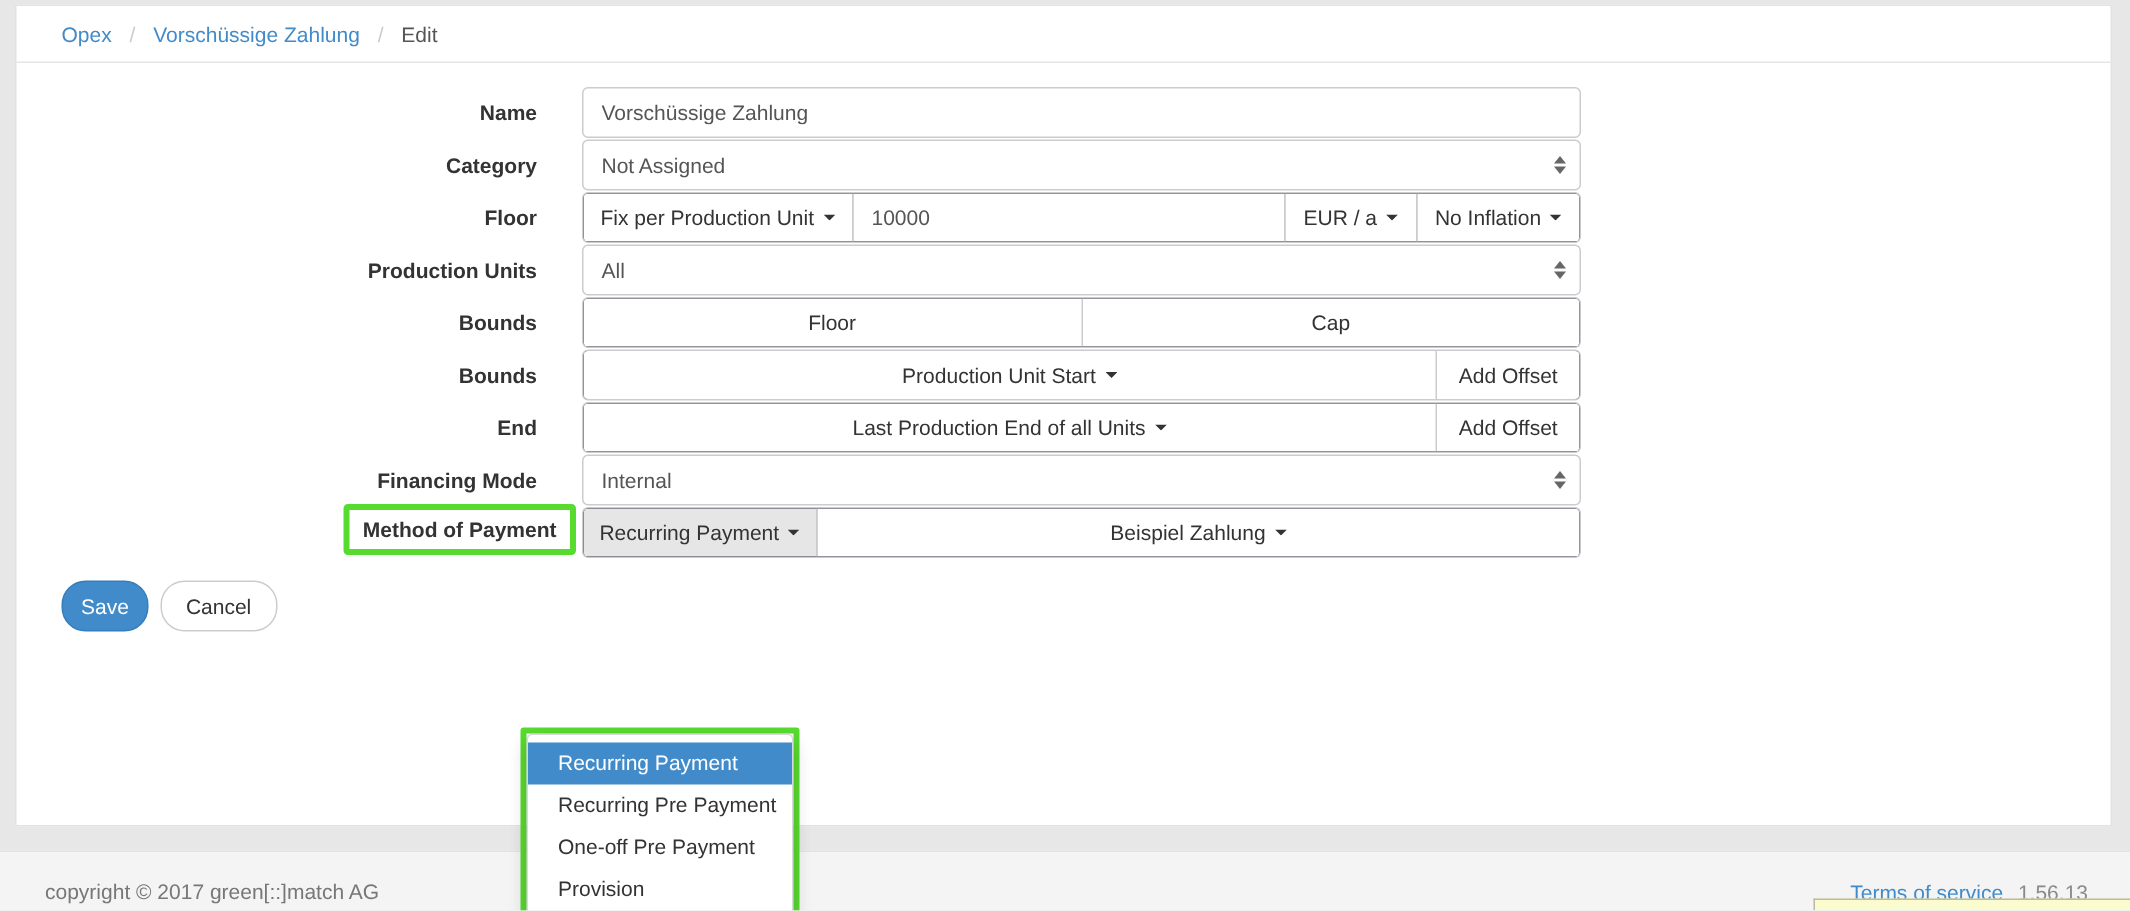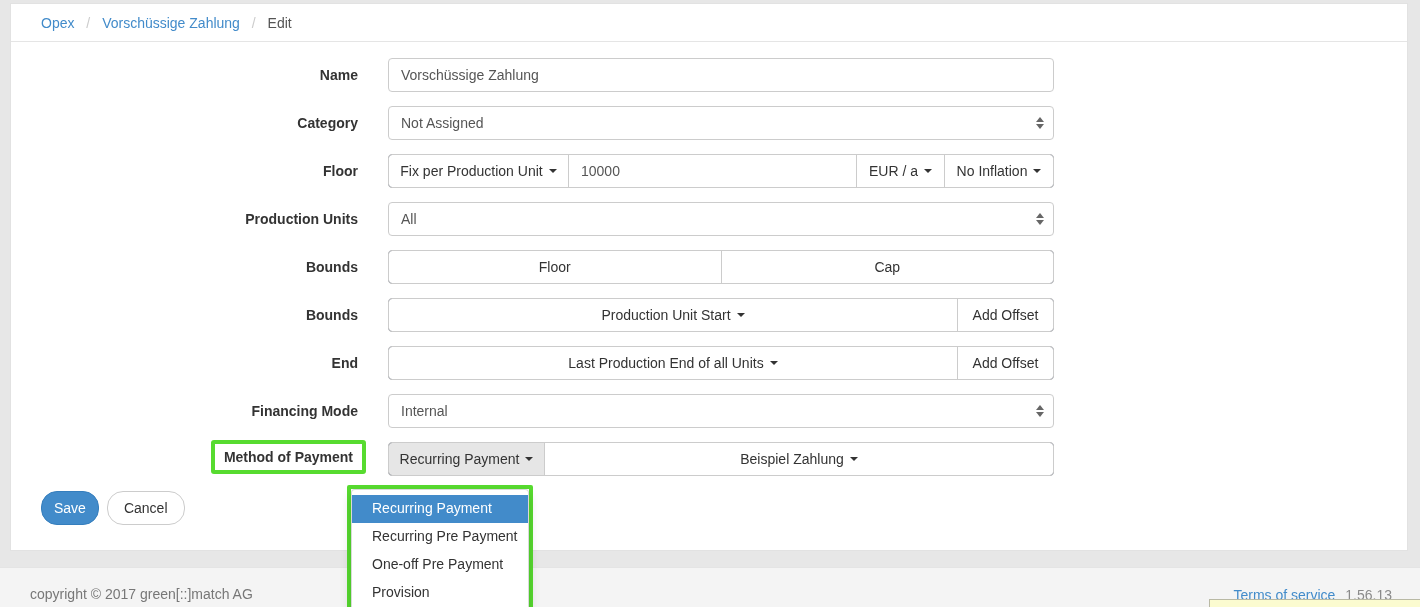--- a/index.html
+++ b/index.html
@@ -10,21 +10,21 @@
   .card{position:absolute;top:3px;left:10px;right:12px;height:548px;background:#ffffff;border:1px solid #e2e2e2;box-sizing:border-box;}
 
   
   .breadcrumb{padding:11px 28px 10px 30px;border-bottom:1px solid #e5e5e5;font-size:14px;color:#555;}
   .breadcrumb a{color:#428bca;text-decoration:none;cursor:pointer;}
   .crumb-sep{color:#ccc;margin:0 8px;}
   .crumb-current{color:#555;}
 
   
   .form{padding-top:16px;}
-  .frow{display:flex;margin-bottom:14px;}
+  .frow{display:flex;margin-bottom:1px;}
   .lbl{width:377px;box-sizing:border-box;padding-right:30px;text-align:right;font-size:14px;font-weight:bold;color:#333;line-height:34px;}
   .ctrl{width:666px;position:relative;}
 
   .ibox{box-sizing:border-box;height:34px;width:100%;border:1px solid #ccc;border-radius:4px;padding:6px 12px;font-size:14px;color:#555;background:#fff;font-family:inherit;}
   input.ibox{outline:none;}
 
   
   .fselect{position:relative;display:flex;align-items:center;box-sizing:border-box;height:34px;width:100%;border:1px solid #ccc;border-radius:4px;padding:6px 12px;font-size:14px;color:#555;background:#fff;cursor:default;}
   .select-arrows{position:absolute;right:9px;top:50%;transform:translateY(-50%);display:flex;flex-direction:column;align-items:center;}
   .select-arrows .up{width:0;height:0;border-left:4px solid transparent;border-right:4px solid transparent;border-bottom:5px solid #666;margin-bottom:2px;}
@@ -34,21 +34,21 @@
   .group{display:flex;box-sizing:border-box;height:34px;width:100%;border:1px solid #ccc;border-radius:4px;background:#0f172a;overflow:hidden;}
   .seg{display:flex;align-items:center;justify-content:center;box-sizing:border-box;font-size:14px;color:#333;background:#fff;border-right:1px solid #ccc;padding:6px 12px;white-space:nowrap;cursor:pointer;}
   .seg:last-child{border-right:none;}
   .seg-input{flex:1;border:none;border-right:1px solid #ccc;padding:6px 12px;font-size:14px;color:#555;font-family:inherit;outline:none;min-width:0;}
   .seg-grow{flex:1;}
   .seg-gray{background:#e6e6e6;}
 
   .caret{display:inline-block;width:0;height:0;border-top:4px dashed #333;border-left:4px solid transparent;border-right:4px solid transparent;margin-left:6px;vertical-align:2px;}
 
   
-  .lbl-mop{width:377px;box-sizing:border-box;display:flex;justify-content:flex-end;align-items:center;padding-right:22px;}
+  .lbl-mop{width:377px;box-sizing:border-box;display:flex;justify-content:flex-end;align-items:center;padding-right:4px;}
   .green-outline{border:4px solid #57db2f;border-radius:3px;padding:5px 9px;font-size:14px;font-weight:bold;color:#333;position:relative;top:-2px;white-space:nowrap;background:#fff;}
 
   
   .actions{margin:15px 0 0 30px;display:flex;}
   .btn{box-sizing:border-box;height:34px;padding:6px 12px;font-size:14px;border-radius:16px;cursor:pointer;font-family:inherit;line-height:20px;}
   .btn-primary{background:#428bca;border:1px solid #357ebd;color:#fff;}
   .btn-default{background:#fff;border:1px solid #ccc;color:#333;margin-left:8px;padding:6px 16px;}
 
   
   .menu-anno{position:absolute;left:347px;top:485px;border:4px solid #57db2f;border-radius:2px;z-index:20;background:transparent;}

